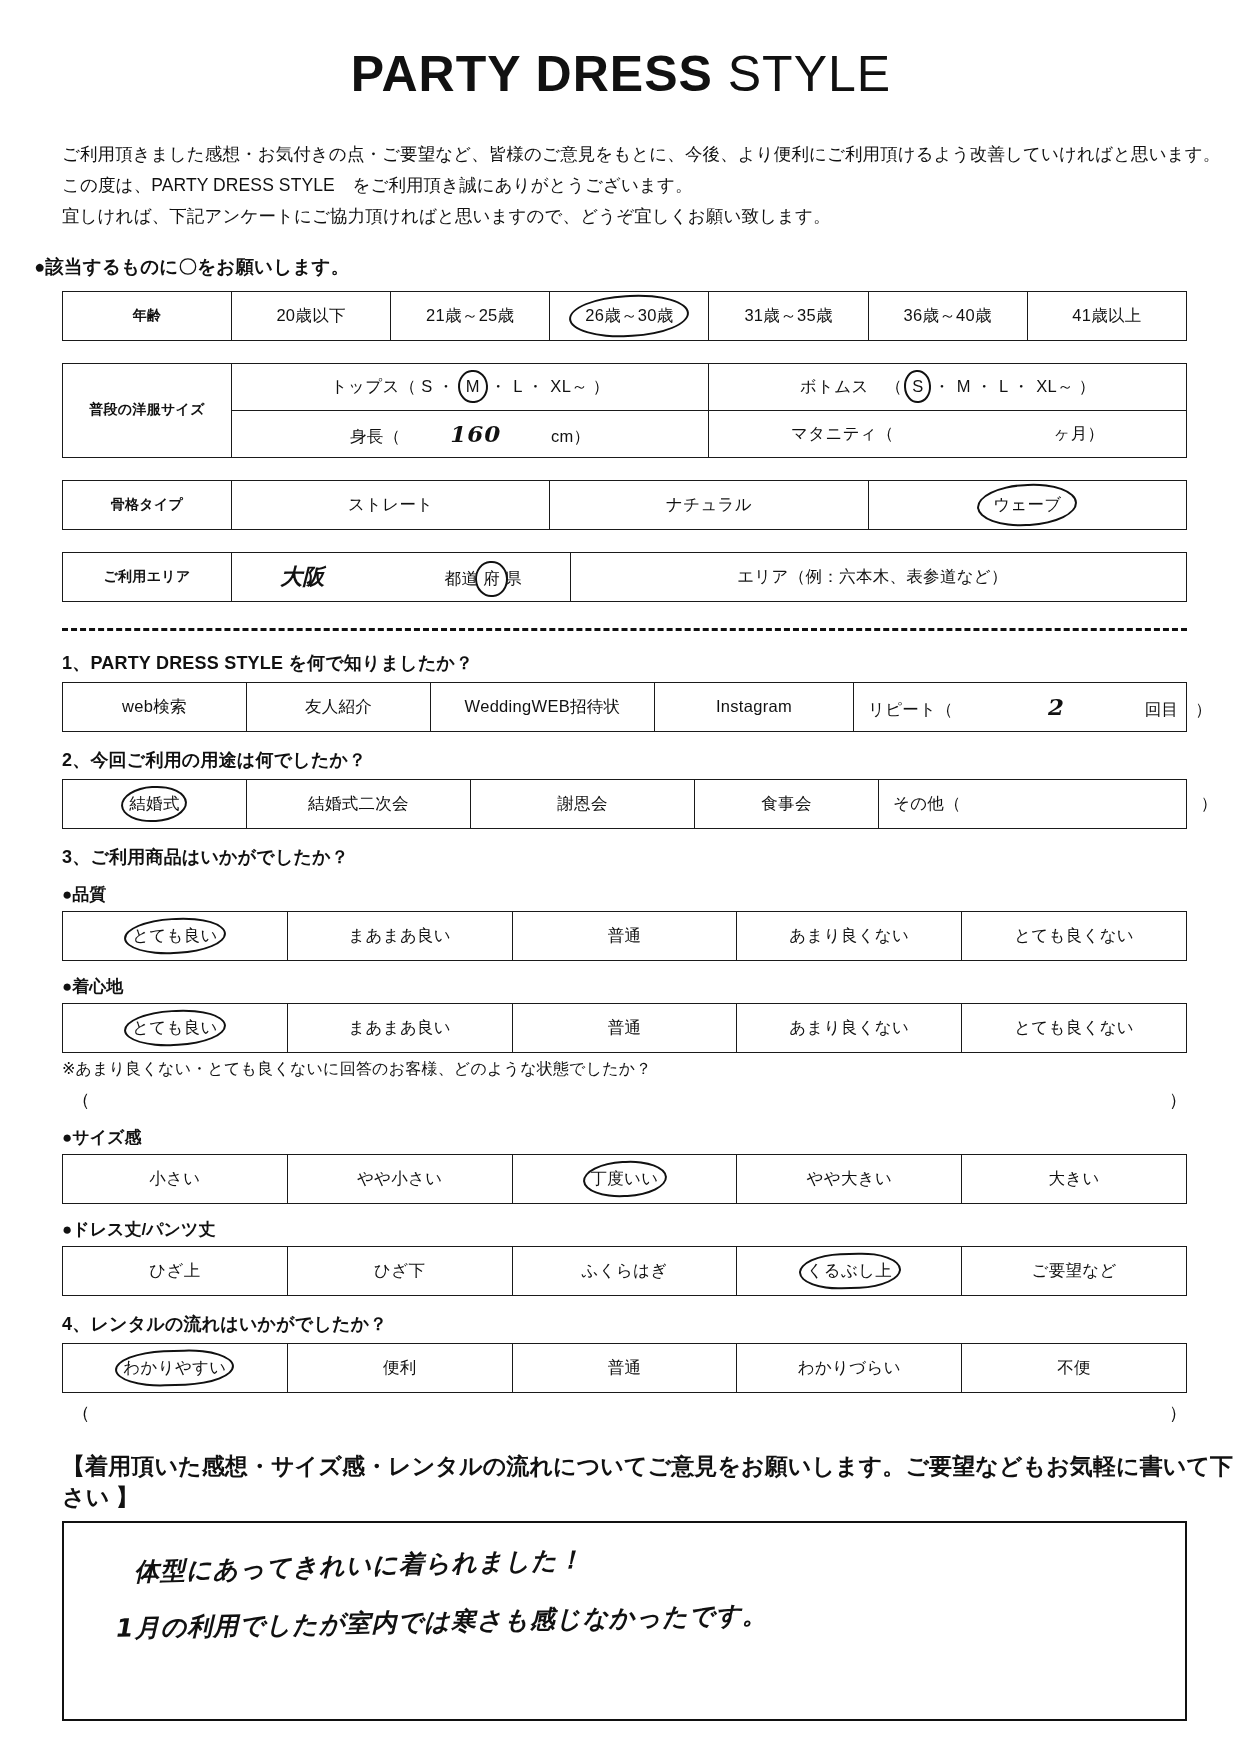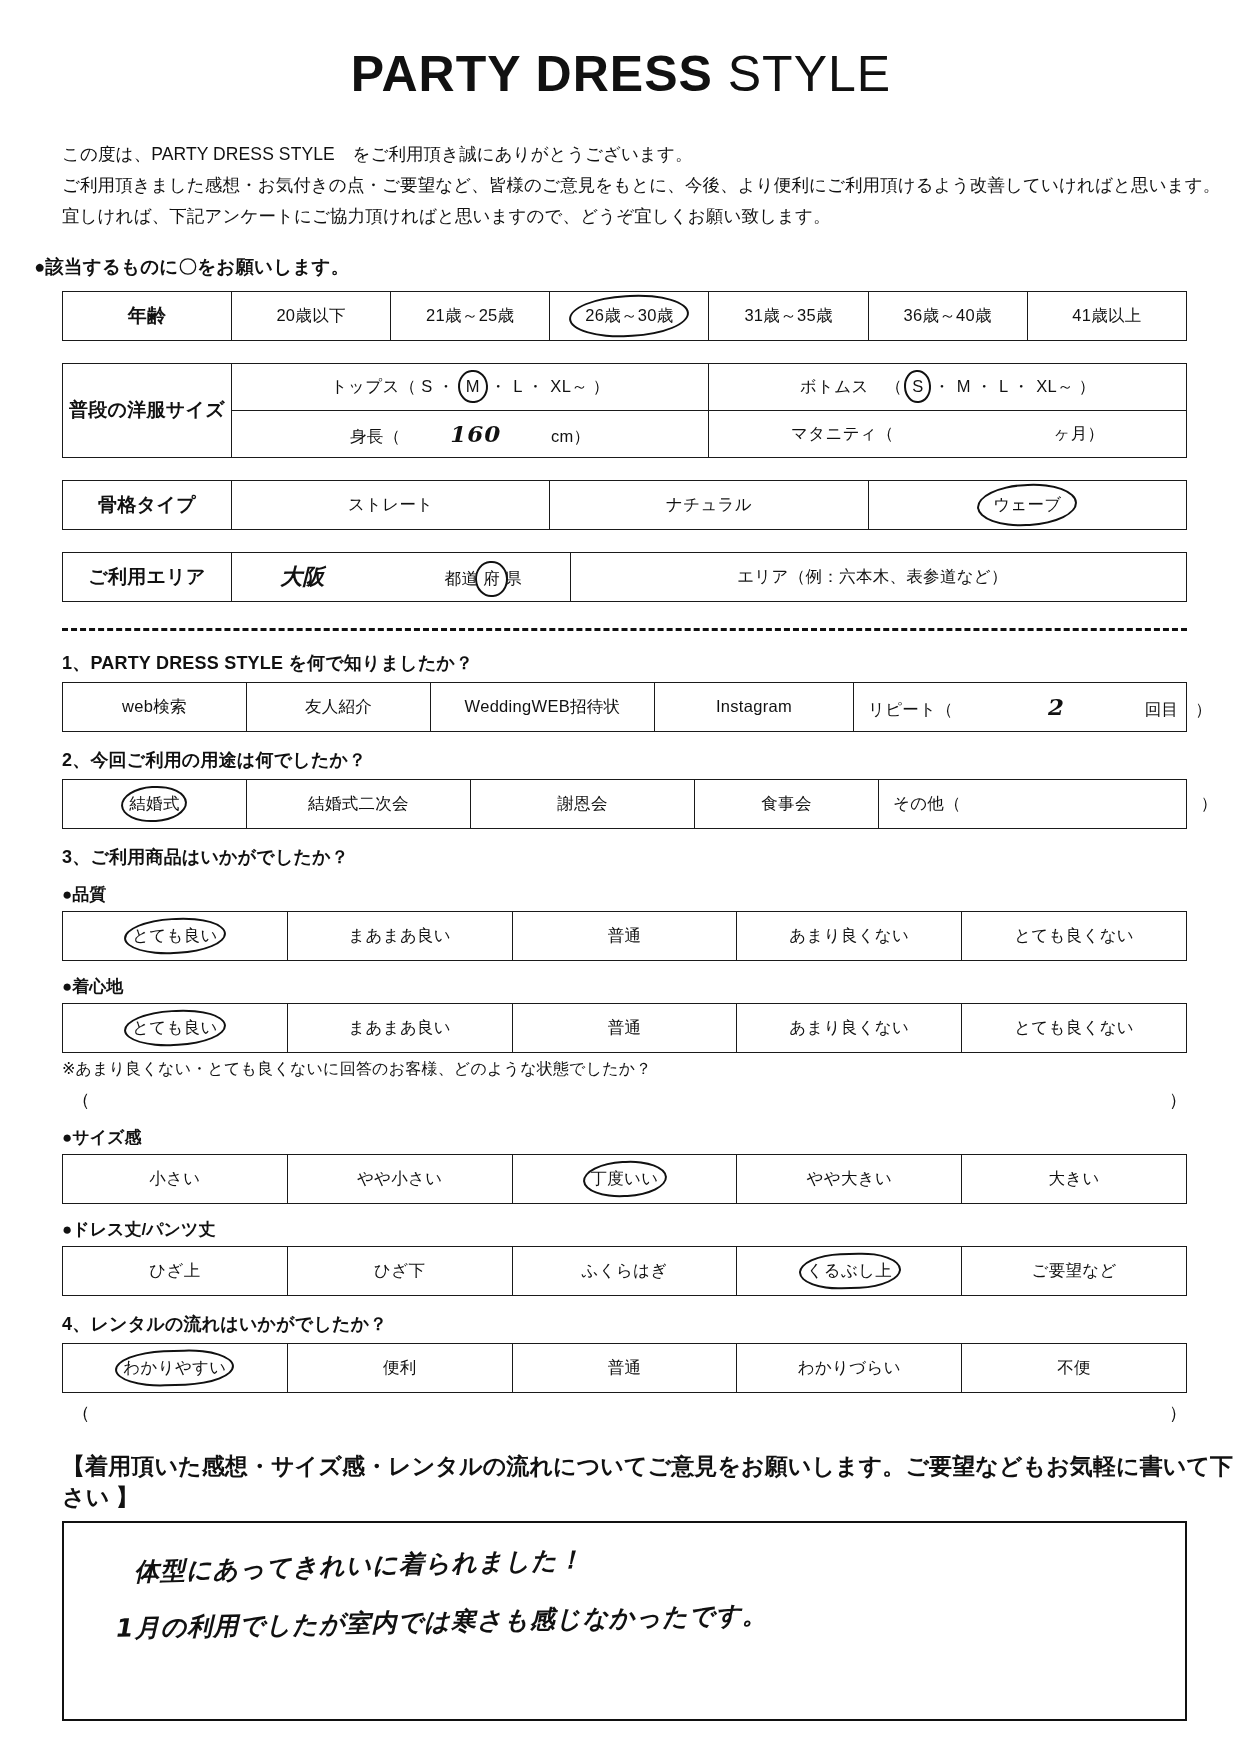--- a/index.html
+++ b/index.html
@@ -66,21 +66,21 @@
     height: 44px;
     text-align: center;
     vertical-align: middle;
     font-size: 16.5px;
     position: relative;
     padding: 2px 4px;
     letter-spacing: 0.3px;
   }
   .tbl td.lbl {
     font-weight: 700;
-    font-size: 19px;
+    font-size: 14px;
   }
   .tbl td.lft { text-align: right; padding-left: 14px; }
   .tbl.spaced { margin-bottom: 22px; }
 
   
   .circled {
     position: relative;
     display: inline-block;
     padding: 3px 10px;
   }
@@ -187,22 +187,22 @@
 <div class="page">
 
   <div class="header">
     <div class="brand">
       <span class="b1">PARTY DRESS</span>
       <span class="b2">STYLE</span>
     </div>
   </div>
 
   <div class="intro">
+    <div>ご利用頂きました感想・お気付きの点・ご要望など、皆様のご意見をもとに、今後、より便利にご利用頂けるよう改善していければと思います。</div>
     <div>この度は、PARTY DRESS STYLE　をご利用頂き誠にありがとうございます。</div>
-    <div>ご利用頂きました感想・お気付きの点・ご要望など、皆様のご意見をもとに、今後、より便利にご利用頂けるよう改善していければと思います。</div>
     <div>宜しければ、下記アンケートにご協力頂ければと思いますので、どうぞ宜しくお願い致します。</div>
   </div>
 
   <div class="section-lead">●該当するものに〇をお願いします。</div>
 
   <table class="tbl spaced">
     <tbody>
         <tr>
       <td class="lbl" style="width:160px">年齢</td>
       <td><span>20歳以下</span></td>

